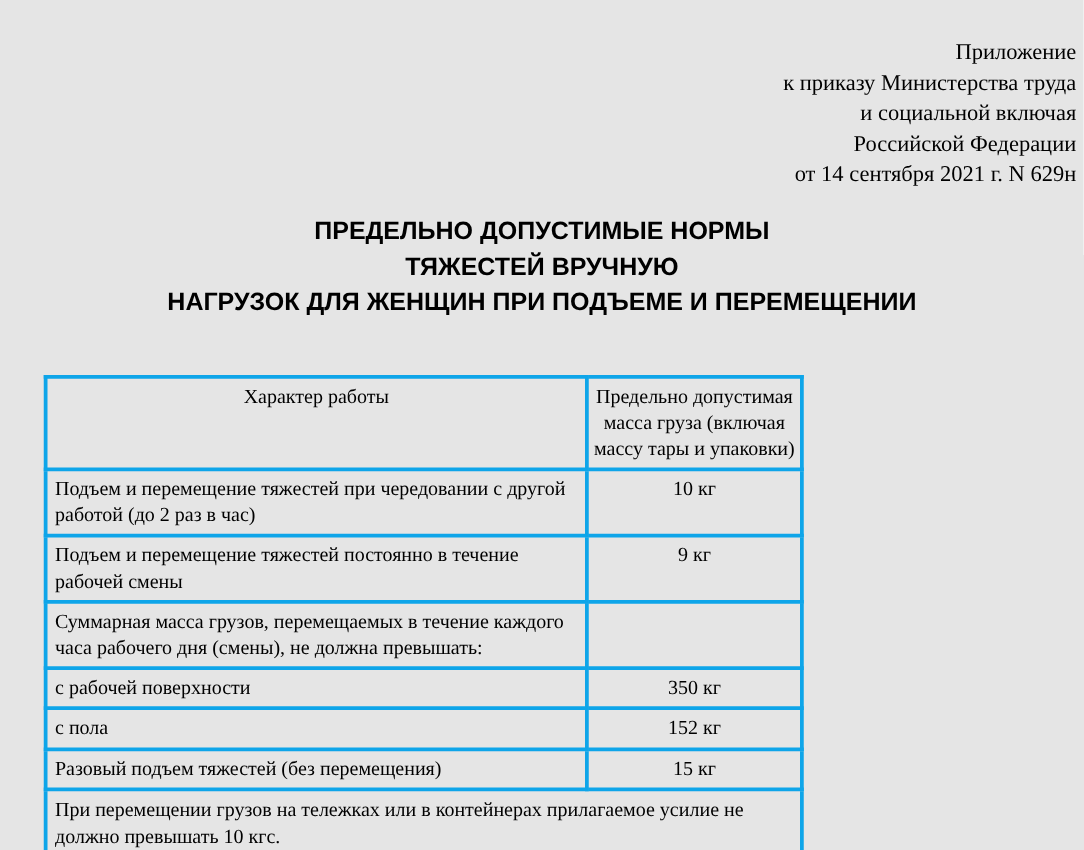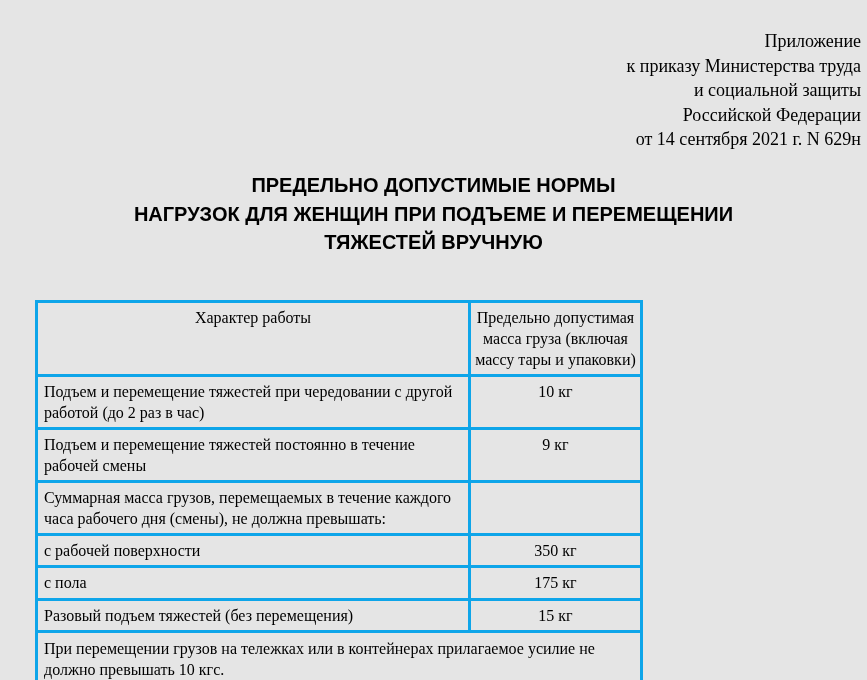--- a/index.html
+++ b/index.html
@@ -99,29 +99,29 @@
   tr.row-footer { height: 51px; }
 </style>
 </head>
 <body>
 
 <div class="page">
 
   <div class="appendix-block">
     <div>Приложение</div>
     <div>к приказу Министерства труда</div>
-    <div>и социальной защиты</div>
+    <div>и социальной включая</div>
     <div>Российской Федерации</div>
     <div>от 14 сентября 2021 г. N 629н</div>
   </div>
 
   <div class="title-block">
     <div>ПРЕДЕЛЬНО ДОПУСТИМЫЕ НОРМЫ</div>
+    <div>ТЯЖЕСТЕЙ ВРУЧНУЮ</div>
     <div>НАГРУЗОК ДЛЯ ЖЕНЩИН ПРИ ПОДЪЕМЕ И ПЕРЕМЕЩЕНИИ</div>
-    <div>ТЯЖЕСТЕЙ ВРУЧНУЮ</div>
   </div>
 
   <table class="norms-table">
     <tbody>
       <tr class="row-header">
         <th class="col-work">Характер работы</th>
         <th class="col-mass">Предельно допустимая масса груза (включая массу тары и упаковки)</th>
       </tr>
       <tr class="row-0">
         <td class="cell-work">Подъем и перемещение тяжестей при чередовании с другой работой (до 2 раз в час)</td>
@@ -134,21 +134,21 @@
       <tr class="row-2">
         <td class="cell-work">Суммарная масса грузов, перемещаемых в течение каждого часа рабочего дня (смены), не должна превышать:</td>
         <td class="cell-mass"></td>
       </tr>
       <tr class="row-3">
         <td class="cell-work">с рабочей поверхности</td>
         <td class="cell-mass">350 кг</td>
       </tr>
       <tr class="row-4">
         <td class="cell-work">с пола</td>
-        <td class="cell-mass">175 кг</td>
+        <td class="cell-mass">152 кг</td>
       </tr>
       <tr class="row-5">
         <td class="cell-work">Разовый подъем тяжестей (без перемещения)</td>
         <td class="cell-mass">15 кг</td>
       </tr>
       <tr class="row-footer">
         <td class="cell-footer" colspan="2">При перемещении грузов на тележках или в контейнерах прилагаемое усилие не должно превышать 10 кгс.</td>
       </tr>
     </tbody>
   </table>

